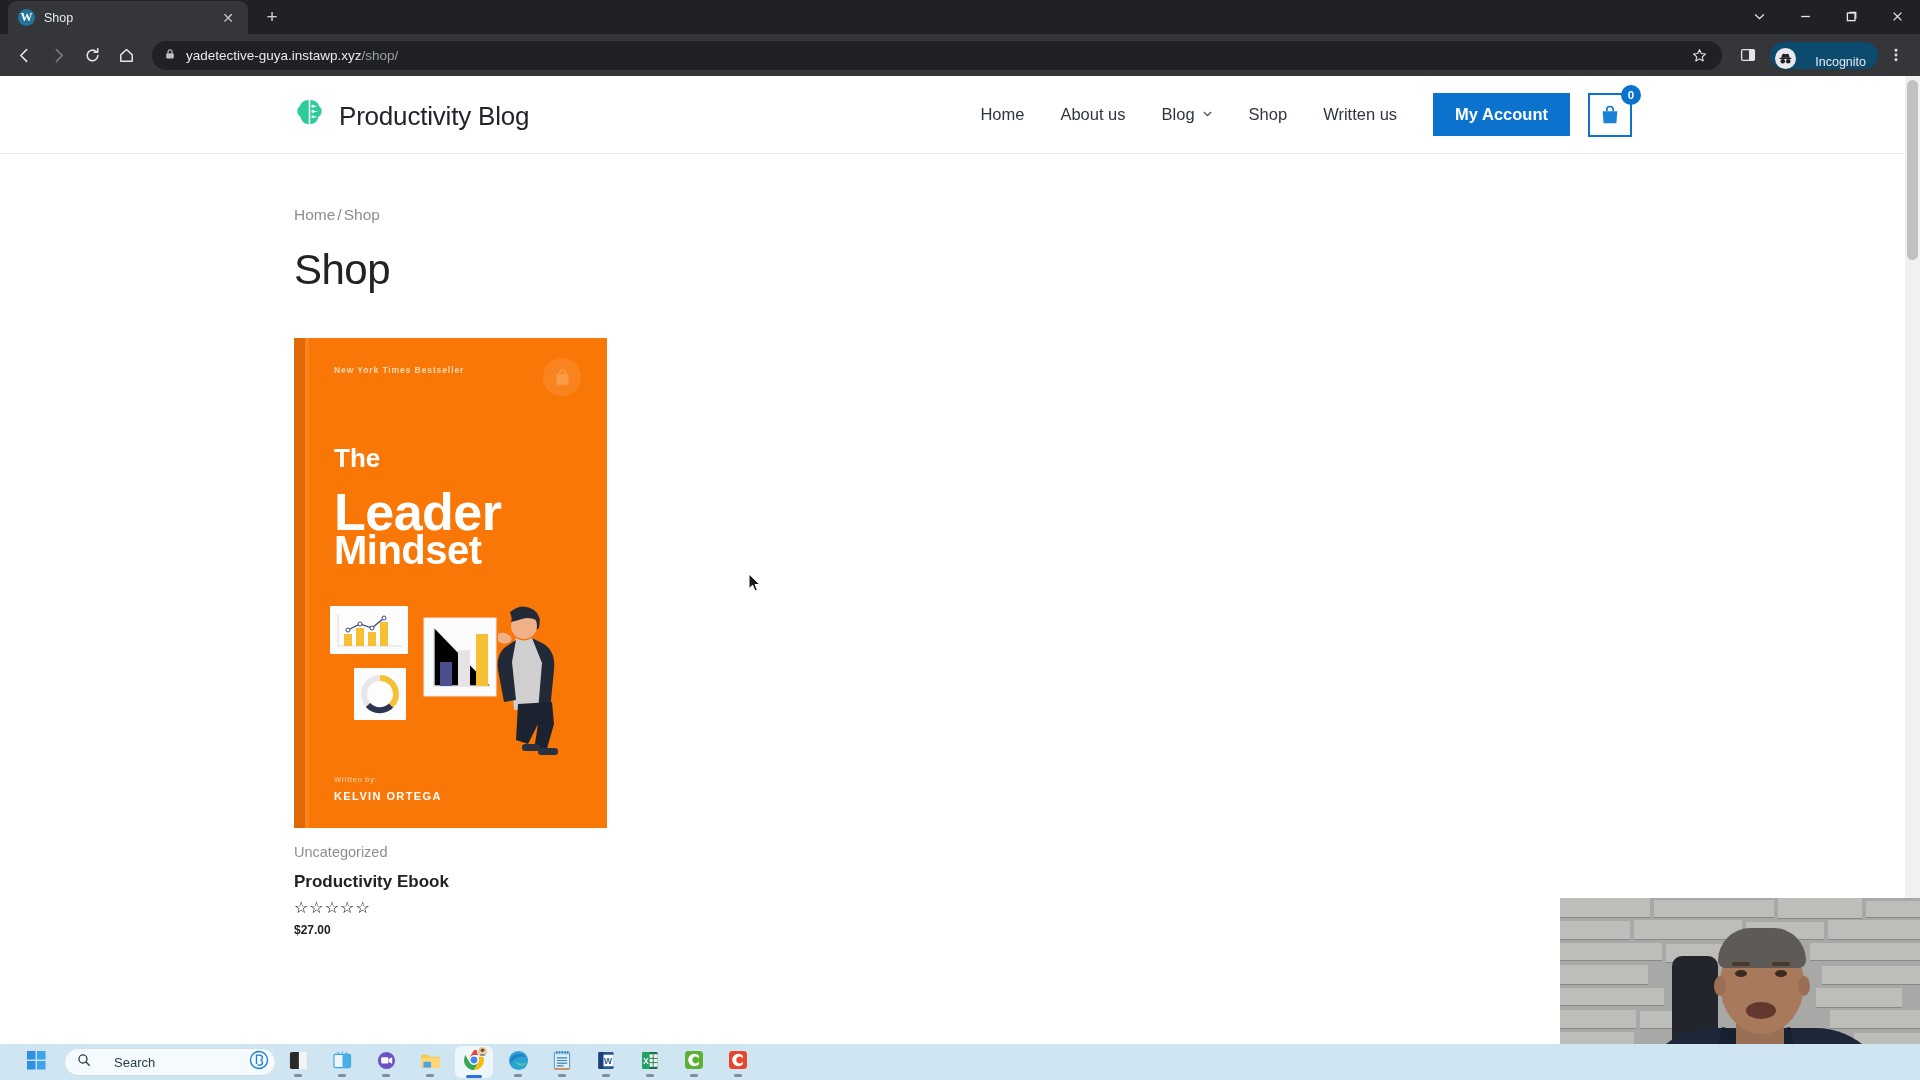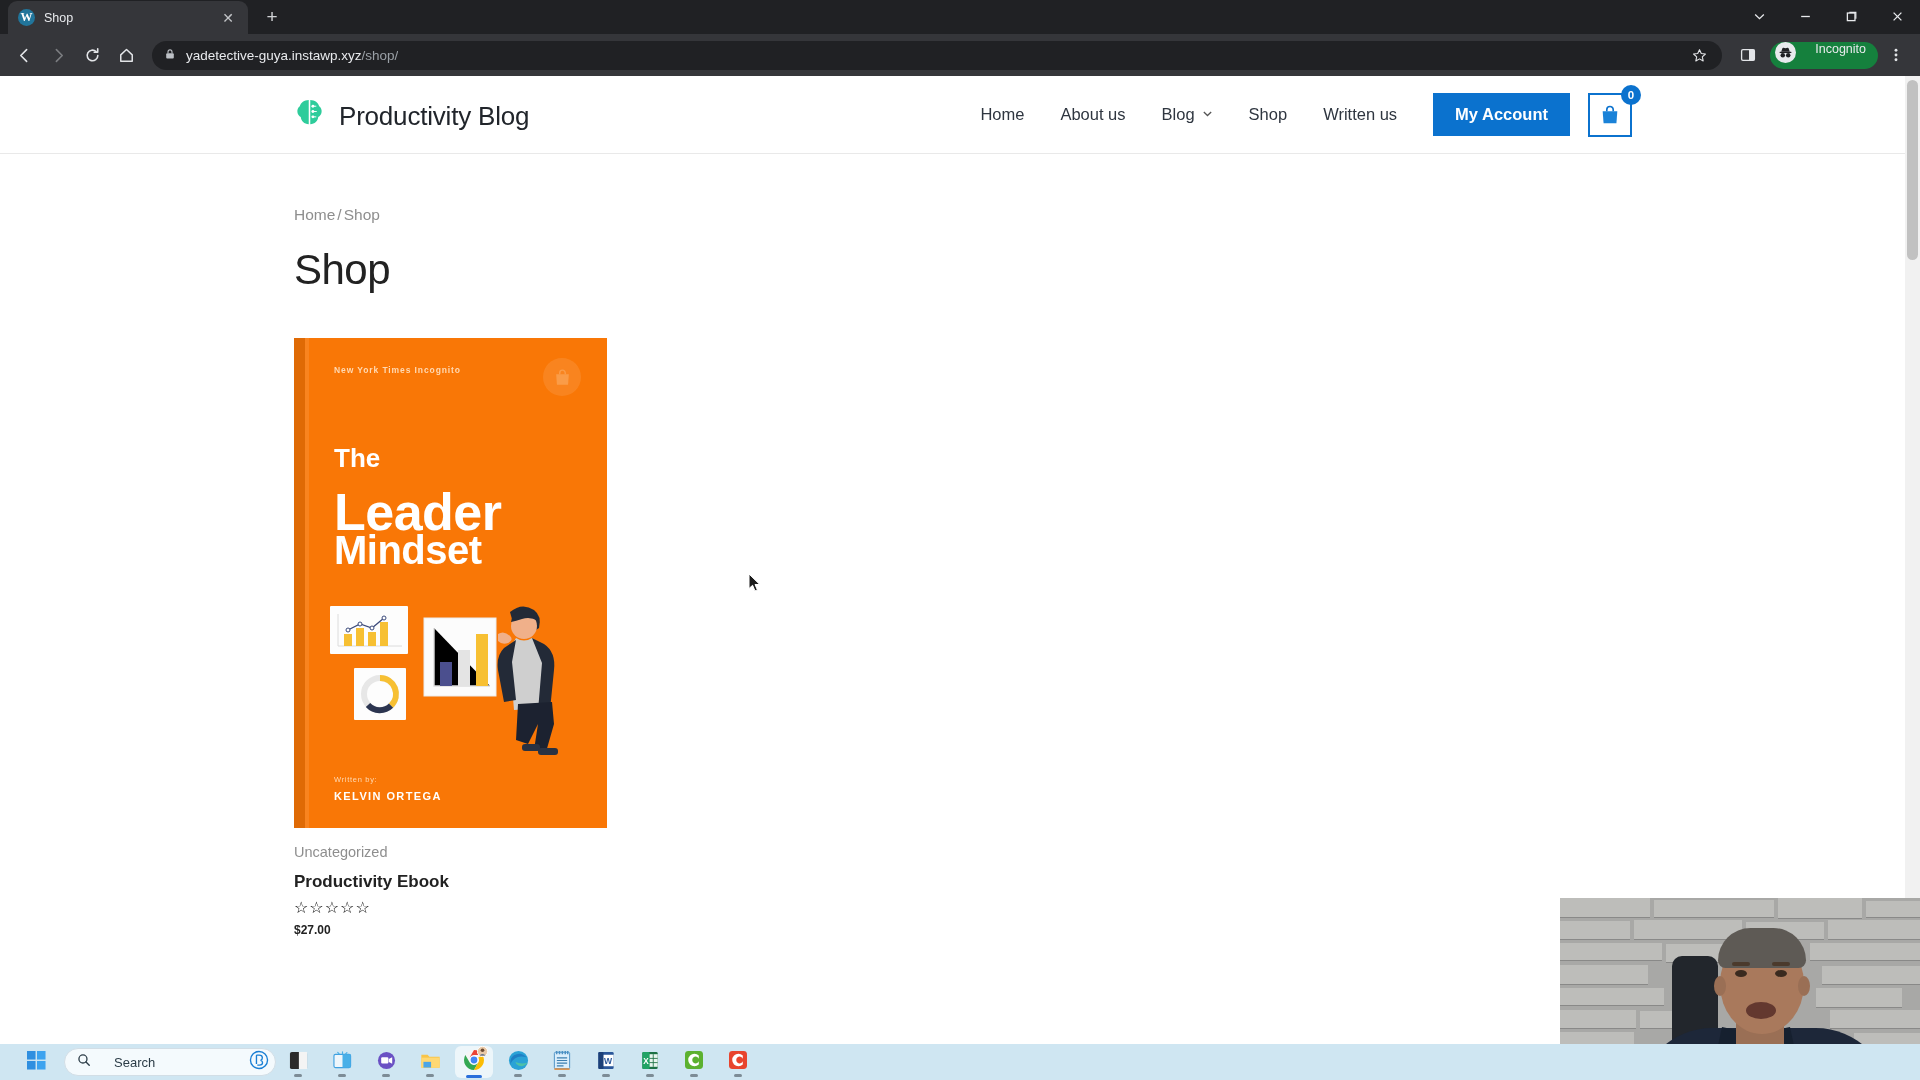--- a/index.html
+++ b/index.html
@@ -55,22 +55,22 @@
   .omnibox {
     flex: 1; height: 29px; margin: 0 8px;
     background: #202124; border-radius: 15px;
     display: flex; align-items: center; padding: 0 12px; gap: 10px;
     min-width: 0;
   }
   .omni-text { font-size: 13.5px; color: #e8eaed; white-space: nowrap; overflow: hidden; }
   .omni-text .path { color: #9aa0a6; }
   .omni-right { display: flex; align-items: center; gap: 4px; margin-left: auto; }
   .incognito-pill {
-    height: 27px; display: flex; align-items: flex-start; gap: 19px;
-    background: #15803d; border-radius: 14px; padding: 0 12px 0 5px; margin-left: 4px; cursor: pointer;
+    height: 27px; display: flex; align-items: flex-end; gap: 19px;
+    background: #0c4a6e; border-radius: 14px; padding: 0 12px 0 5px; margin-left: 4px; cursor: pointer;
   }
   .incognito-dot {
     width: 21px; height: 21px; border-radius: 50%; background: #e8eaed;
     display: flex; align-items: center; justify-content: center;
   }
   .incognito-label { color: #e8eaed; font-size: 12.5px; }
 
   
   .viewport {
     position: absolute; top: 76px; left: 0; right: 0; bottom: 36px;
@@ -365,21 +365,21 @@
       <div class="breadcrumb">
         <a>Home</a><span class="sep">/</span><span>Shop</span>
       </div>
 
       <h1 class="page-title">Shop</h1>
 
 
       <div class="product">
         <div class="book-cover">
           <div class="spine"></div>
-          <div class="bestseller">New York Times Incognito</div>
+          <div class="bestseller">New York Times Bestseller</div>
           <div class="watermark">
             <svg width="19" height="19" viewBox="0 0 24 24" opacity="0.55">
               <path d="M4 8 H20 L19 21 H5 Z" fill="#fbb06a"></path>
               <path d="M8.5 8 V6.2 a3.5 3.5 0 0 1 7 0 V8" fill="none" stroke="#fbb06a" stroke-width="1.8"></path>
             </svg>
           </div>
           <div class="bk-the">The</div>
           <div class="bk-l1">Leader</div>
           <div class="bk-l2">Mindset</div>
 

